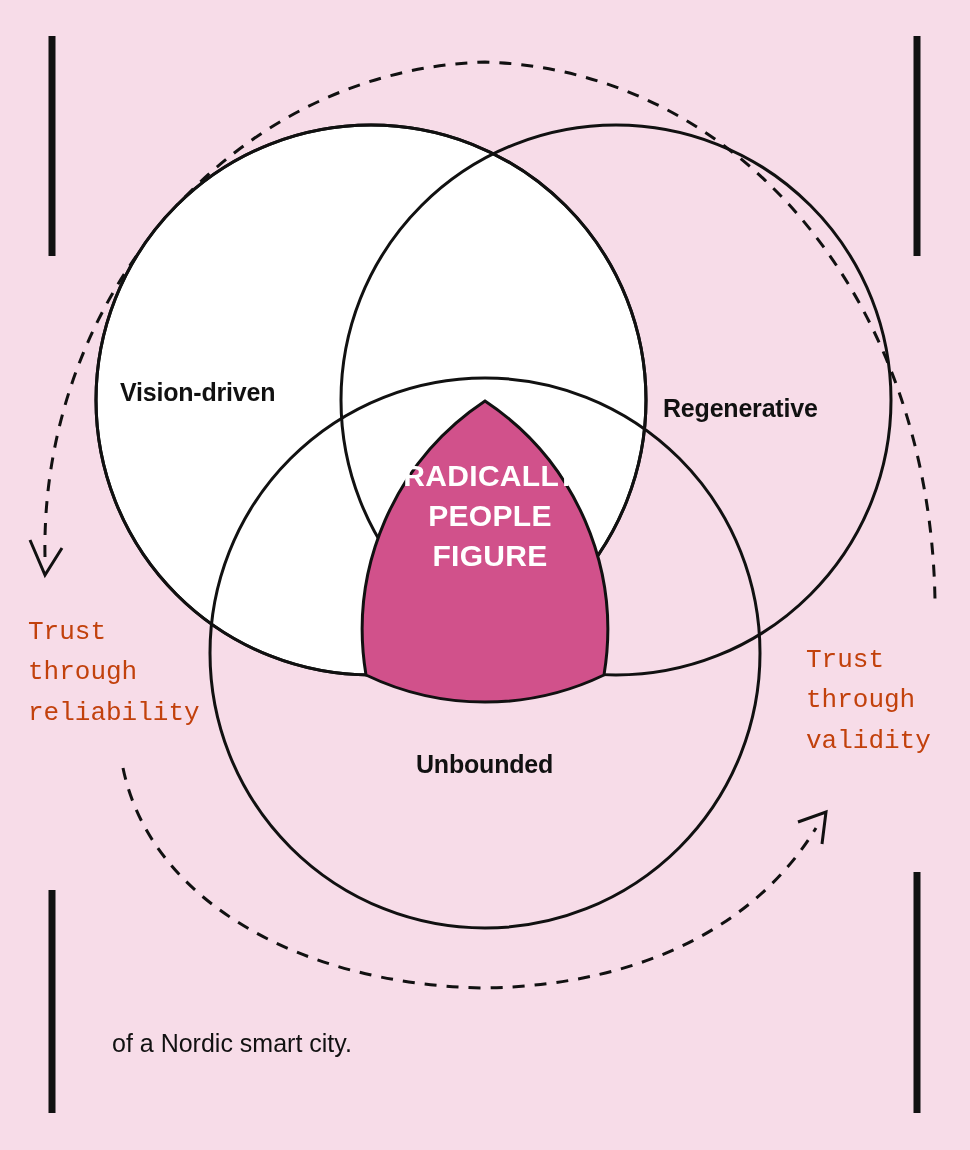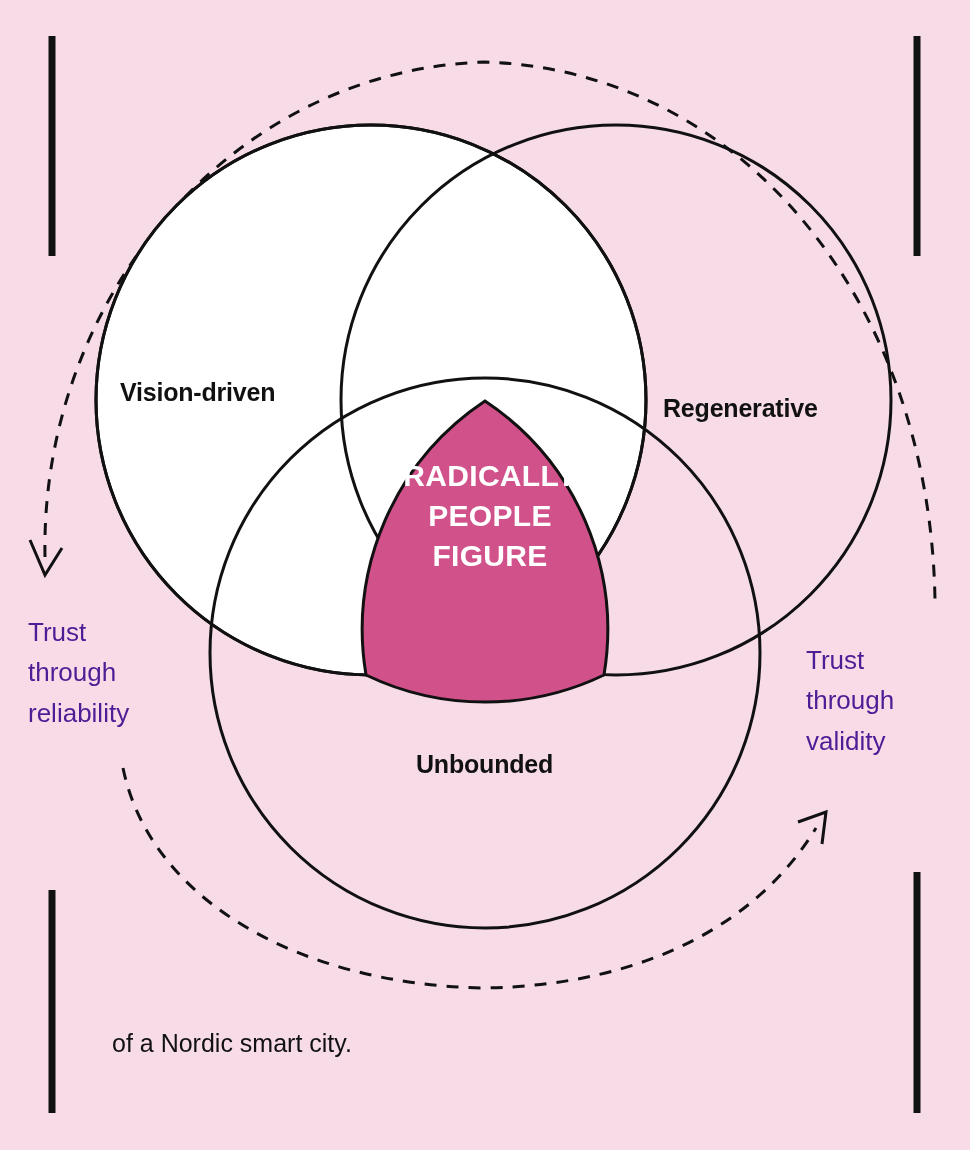--- a/index.html
+++ b/index.html
@@ -48,23 +48,24 @@
     color: #FFFFFF;
     font-weight: bold;
     font-size: 30px;
     line-height: 1.33;
     letter-spacing: 0.3px;
     margin-top: 16px;
   }
   .side-note {
     position: absolute;
     font-size: 26px;
-    color: #4c1d95;
+    color: #c2410c;
     line-height: 1.55;
     white-space: pre-line;
+    font-family: Liberation Mono, monospace;
   }
   #note-left { left: 28px; top: 612px; }
   #note-right { left: 806px; top: 640px; }
 
   .caption {
     position: absolute;
     left: 112px;
     top: 1020px;
     width: 760px;
     font-size: 25px;

